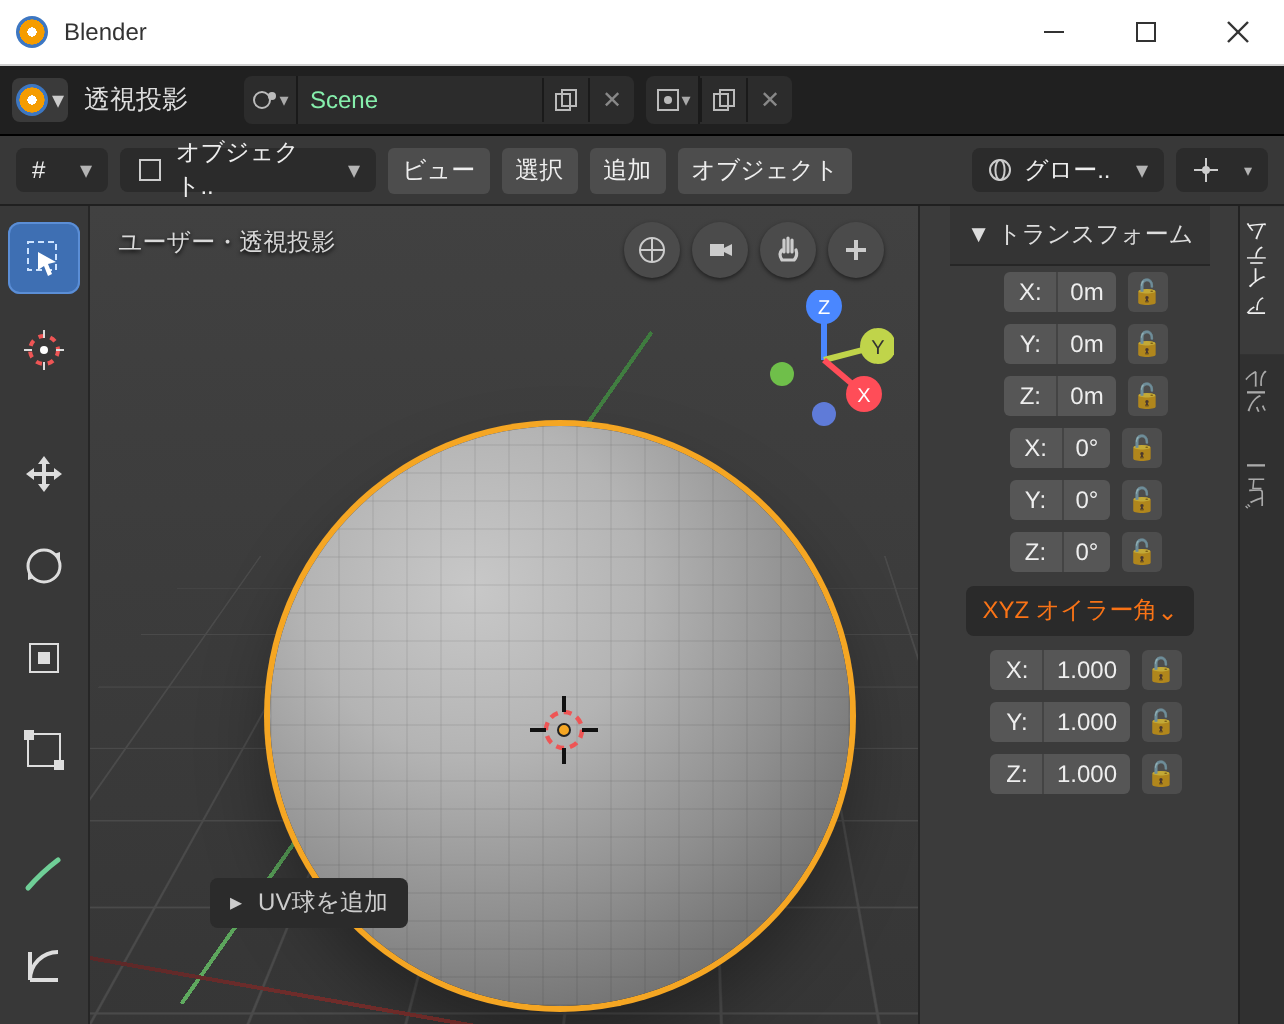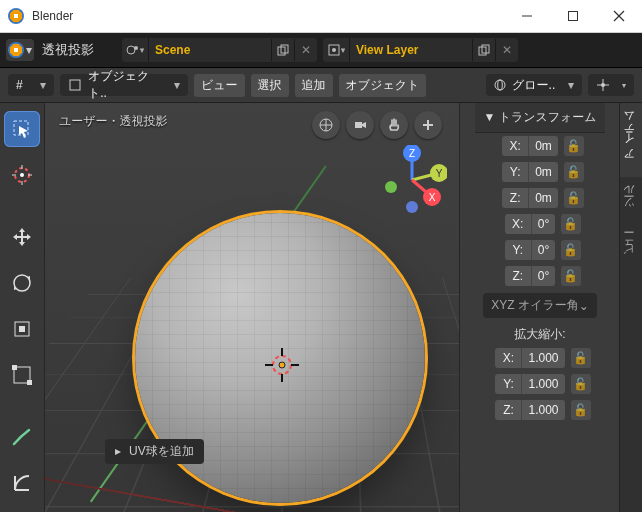--- a/index.html
+++ b/index.html
@@ -5,21 +5,21 @@
   body { margin:0; font-family:"Segoe UI","Hiragino Sans",Meiryo,sans-serif; background:#393939; color:#ddd; font-size:12px; overflow:hidden; width:642px; height:512px; }
   .titlebar { background:#fff; height:32px; display:flex; align-items:center; justify-content:space-between; color:#333; border-bottom:1px solid #d0d0d0;gap:36px; }
   .titlebar-left { display:flex; align-items:center; gap:8px; padding-left:8px; }
   .blender-logo { width:16px; height:16px; border-radius:50%; background:radial-gradient(#fff 0,#fff 20%,#f59c00 21%,#f59c00 55%,#3d77c2 56%); }
   .winbtn { width:46px; height:30px; display:flex; align-items:center; justify-content:center; color:#333; }
   .main-header { background:#202020; height:34px; display:flex; align-items:center; gap:6px; padding:0 6px; border-bottom:1px solid #000; }
   .header-btn { width:28px; height:22px; border-radius:4px; background:#3a3a3a; display:flex; align-items:center; justify-content:center; }
   .file-label { margin:0 6px 0 2px; color:#ddd; font-size:13px; }
   .scene-field, .layer-field { display:flex; align-items:center; background:#2c2c2c; border-radius:4px; height:24px; }
   .scene-icon { width:26px; display:flex; align-items:center; justify-content:center; border-right:1px solid #1a1a1a; height:100%;}
-  .scene-input { background:transparent; border:none; color:#eab308; padding:0 6px; width:110px; font-size:12px;font-weight:bold; }
+  .scene-input { background:transparent; border:none; color:#86efac; padding:0 6px; width:110px; font-size:12px; }
   .small-icon-btn { width:22px; height:22px; display:flex; align-items:center; justify-content:center; border-left:1px solid #1a1a1a;}
   .secondary-header { background:#383838; height:34px; display:flex; align-items:center; gap:6px; padding:0 8px; border-bottom:1px solid #202020; }
   .drop { background:#2b2b2b; border-radius:4px; height:22px; display:flex; align-items:center; padding:0 8px; gap:6px; color:#eee; }
   .drop .chev{ margin-left:auto; opacity:.7;}
   .menu-item { padding:3px 7px; background:#4d4d4d; border-radius:3px; color:#eee; font-size:12px;}
   .viewport-area { position:relative; display:flex; height:410px; }
   .tool-col { width:44px; background:#383838; display:flex; flex-direction:column; align-items:center; gap:10px; padding-top:8px; border-right:1px solid #262626;}
   .tool-btn { width:36px; height:36px; border-radius:6px; display:flex; align-items:center; justify-content:center; background:transparent; }
   .tool-btn.active { background:#3e6fb3; box-shadow:inset 0 0 0 1px #5b8ed6;}
   .viewport { flex:1; position:relative; background:linear-gradient(#414141,#363636); overflow:hidden;}
@@ -44,21 +44,21 @@
   .view-btn{ width:28px; height:28px; border-radius:50%; background:#4b4b4b; display:flex; align-items:center; justify-content:center; box-shadow:0 1px 2px rgba(0,0,0,.5);}
   .axis-gizmo{position:absolute; right:10px; top:42px; width:70px; height:70px;}
   .npanel{ position:absolute; right:0; top:0; bottom:1px; width:160px; background:#3b3b3b; border-left:1px solid #262626; display:flex; flex-direction:column; font-size:12px;align-items:center;}
   .npanel-header{ padding:6px 8px; background:#343434; color:#ddd; border-bottom:1px solid #262626;}
   .npanel .row{ display:flex; align-items:center; padding:3px 6px 3px 12px; gap:6px;}
   .field{ flex:1; background:#565656; height:20px; border-radius:3px; display:flex; align-items:center; color:#eee;}
   .field .lbl{ width:26px; text-align:center; border-right:1px solid #444; height:100%; display:flex; align-items:center; justify-content:center;}
   .field .val{ flex:1; padding:0 6px;}
   .lock{ width:20px; height:20px; background:#555; border-radius:3px; display:flex; align-items:center; justify-content:center; opacity:.7;}
   .section-label{ padding:4px 8px 2px; color:#ddd;}
-  .euler-dd{ margin:4px 8px; background:#2a2a2a; border-radius:4px; padding:4px 8px; display:flex; align-items:center; color:#a3a3a3;}
+  .euler-dd{ margin:4px 8px; background:#2a2a2a; border-radius:4px; padding:4px 8px; display:flex; align-items:center; color:#f97316;}
   .ntabs{ position:absolute; right:0; top:0; bottom:0; width:22px; background:#303030; display:flex; flex-direction:column; border-left:1px solid #222;}
   .ntab{ writing-mode:vertical-rl; transform:rotate(180deg); padding:12px 2px; text-align:center; color:#aaa; font-size:11px;}
   .ntab.active{ background:#3b3b3b; color:#eee;}
   .footer{ position:absolute; bottom:48px; left:60px; right:190px; height:28px; display:flex; align-items:center;}
   .footer-btn{ background:#2b2b2b; border-radius:4px; padding:4px 10px; display:flex; align-items:center; gap:8px; color:#ccc;}
 </style>
 </head>
 <body>
 
 <div class="titlebar">
@@ -111,21 +111,20 @@
     <div class="small-icon-btn" style="color:#888;">✕</div>
   </div>
   <div class="layer-field">
     <div class="scene-icon">
         <svg width="14" height="14">
           <rect x="2" y="2" width="10" height="10" fill="none" stroke="#bbb"></rect>
           <circle cx="7" cy="7" r="2" fill="#bbb"></circle>
         </svg>
         <span style="color:#aaa;font-size:9px;">▾</span>
       </div>
-    <input class="scene-input" value="View Layer" style="">
     <div class="small-icon-btn">
         <svg width="12" height="12">
           <rect x="1" y="3" width="7" height="8" fill="none" stroke="#bbb"></rect>
           <rect x="4" y="1" width="7" height="8" fill="none" stroke="#bbb"></rect>
         </svg>
       </div>
     <div class="small-icon-btn" style="color:#888;">✕</div>
   </div>
 </div>
 
@@ -322,21 +321,20 @@
           <div class="field">
             <span class="lbl">Z:</span>
             <span class="val">0°</span>
           </div>
           <div class="lock">🔓</div>
         </div>
       <div class="euler-dd">
           <span>XYZ オイラー角</span>
           <span style="margin-left:auto;">⌄</span>
         </div>
-      <div class="section-label">拡大縮小:</div>
       <div class="row">
           <div class="field">
             <span class="lbl">X:</span>
             <span class="val">1.000</span>
           </div>
           <div class="lock">🔓</div>
         </div>
       <div class="row">
           <div class="field">
             <span class="lbl">Y:</span>

